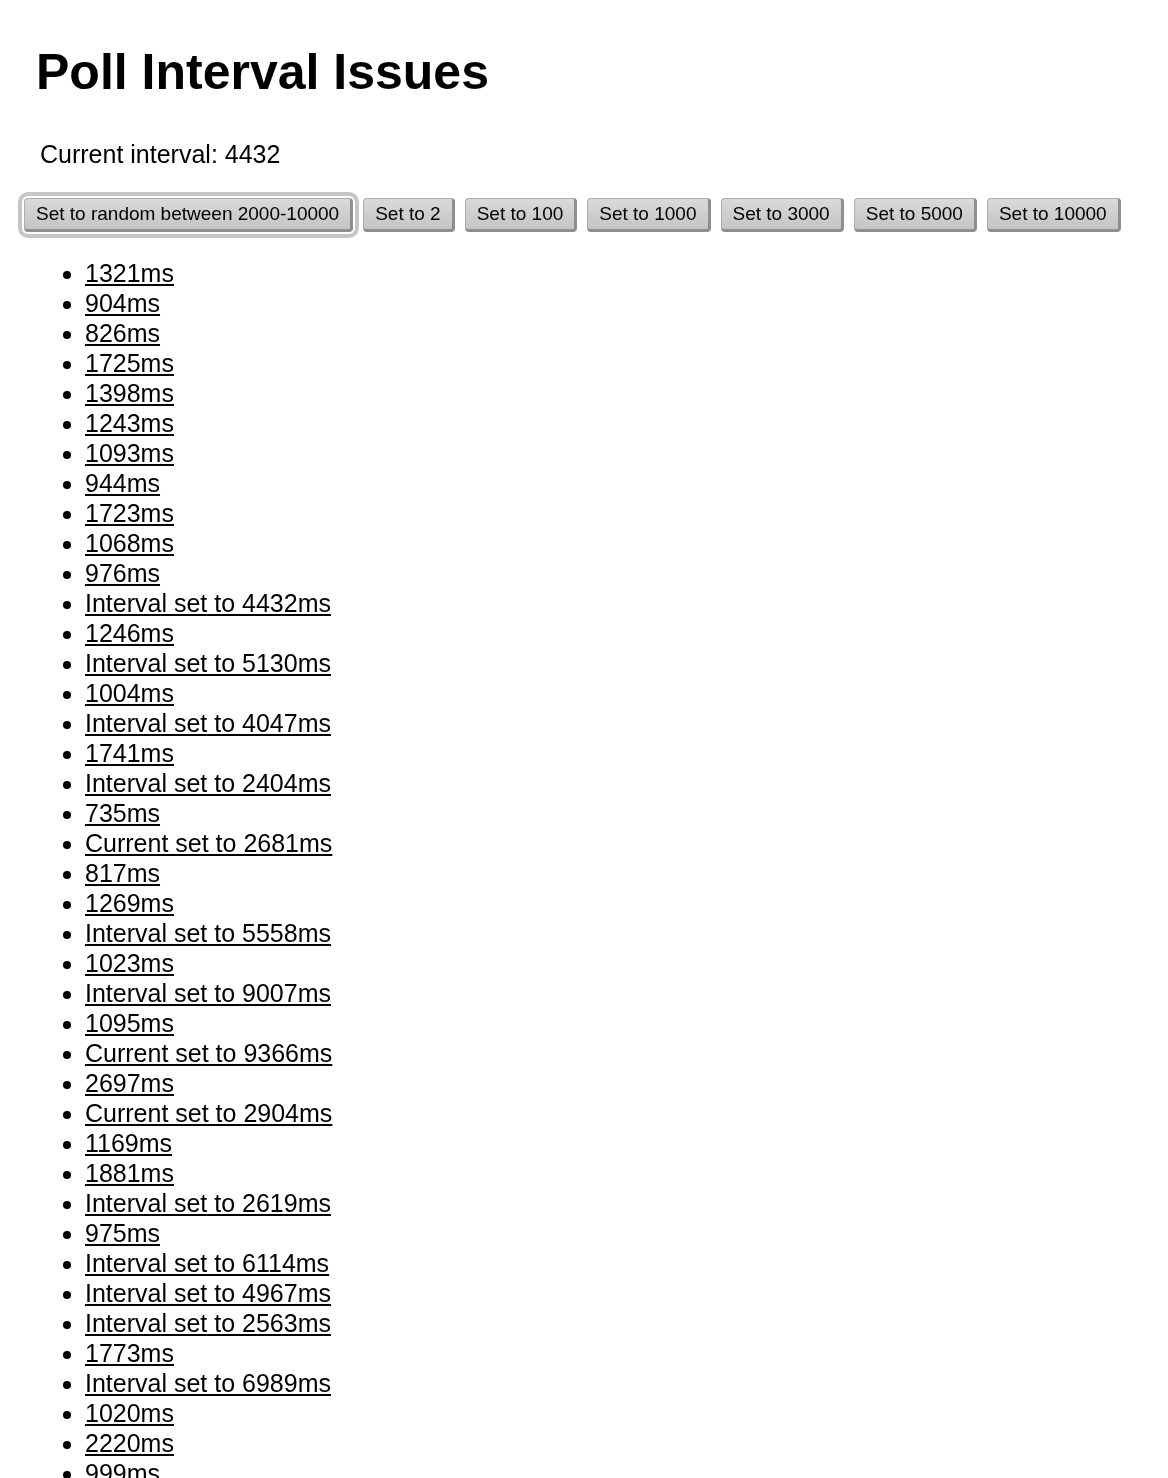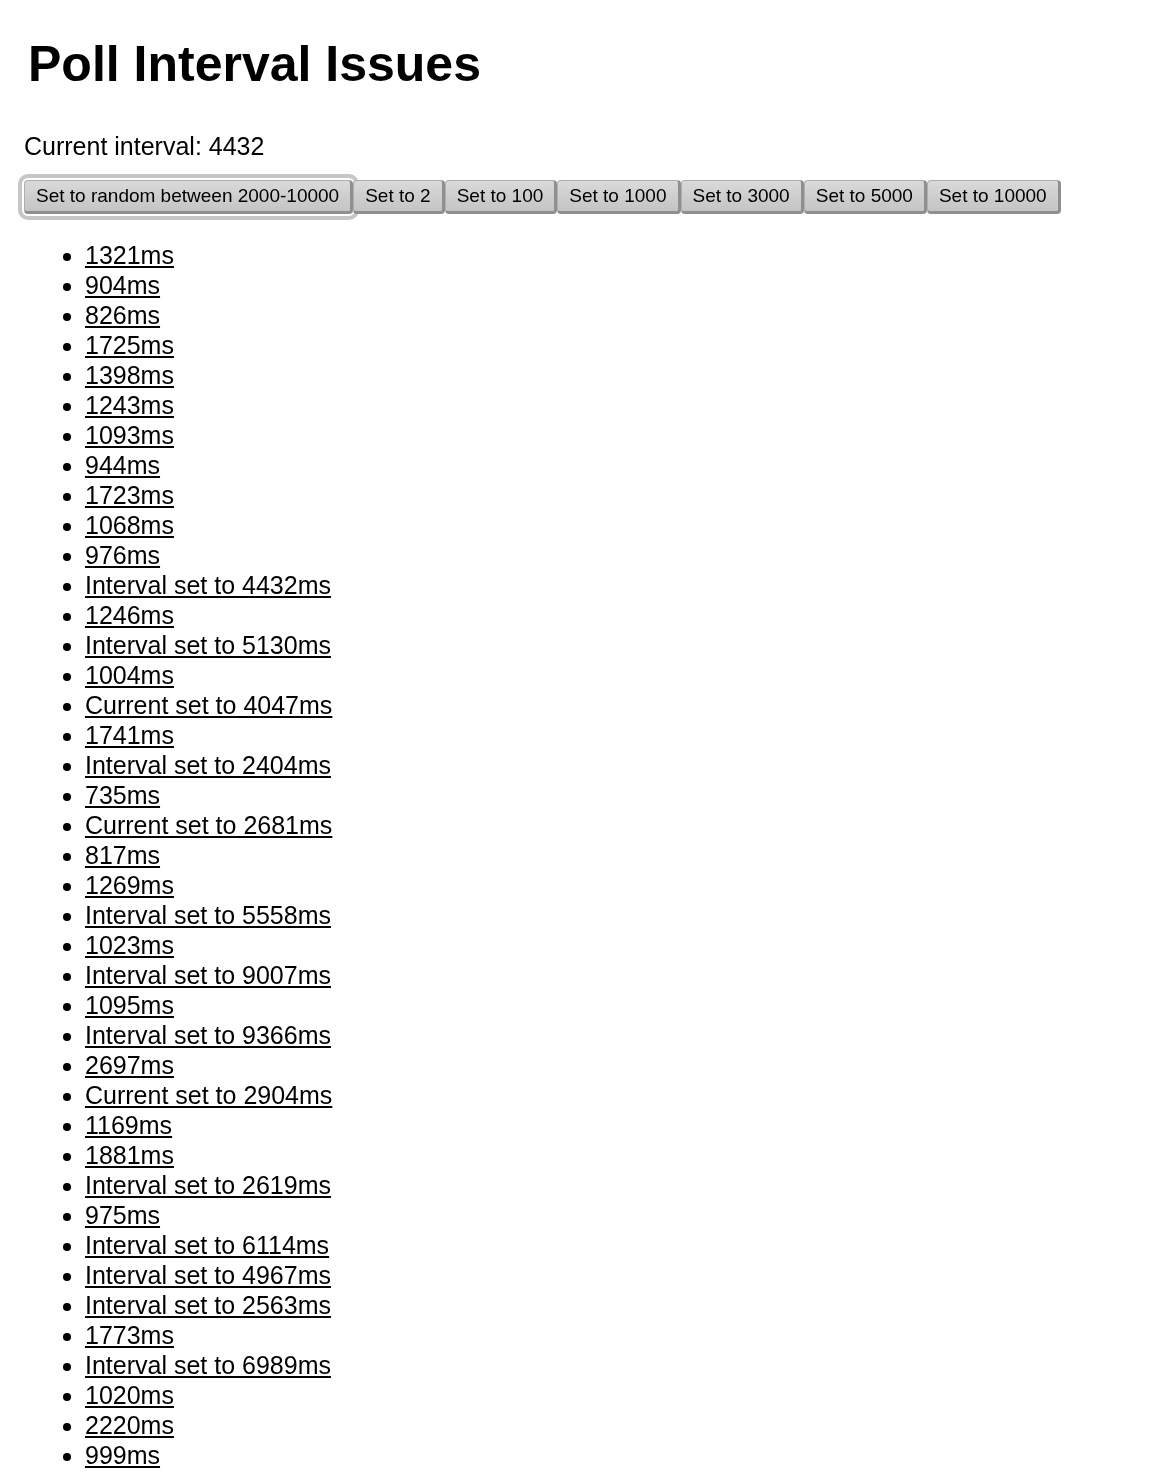--- a/index.html
+++ b/index.html
@@ -14,33 +14,34 @@
     height: 1478px;
     overflow: hidden;
   }
   .page {
     padding: 0 24px;
   }
   h1.page-title {
     font-size: 50px;
     font-weight: bold;
     line-height: 1.15;
-    margin: 4px;
+    margin: 12px;
     padding-top: 32px;
     letter-spacing: 0;
   }
   p.current-interval {
     font-size: 25px;
     line-height: 1.15;
-    margin: 38px 0 0 0;
+    margin: 38px 0 0 16px;
   }
   .button-row {
-    margin-top: 20px;
+    margin-top: 30px;
     display: flex;
     align-items: flex-end;
+    gap: 10px;
   }
   button.set-btn {
     font-family: "Liberation Sans", sans-serif;
     font-size: 19px;
     color: #000000;
     height: 34px;
     padding: 0 11px;
     background: linear-gradient(to bottom, #dadada 0%, #cccccc 60%, #c5c5c5 100%);
     border: 1px solid #aeaeae;
     border-right: 3px solid #8f8f8f;
@@ -92,32 +93,32 @@
       <li class="log-item">1243ms</li>
       <li class="log-item">1093ms</li>
       <li class="log-item">944ms</li>
       <li class="log-item">1723ms</li>
       <li class="log-item">1068ms</li>
       <li class="log-item">976ms</li>
       <li class="log-item">Interval set to 4432ms</li>
       <li class="log-item">1246ms</li>
       <li class="log-item">Interval set to 5130ms</li>
       <li class="log-item">1004ms</li>
-      <li class="log-item">Current set to 4047ms</li>
+      <li class="log-item">Interval set to 4047ms</li>
       <li class="log-item">1741ms</li>
       <li class="log-item">Interval set to 2404ms</li>
       <li class="log-item">735ms</li>
       <li class="log-item">Current set to 2681ms</li>
       <li class="log-item">817ms</li>
       <li class="log-item">1269ms</li>
       <li class="log-item">Interval set to 5558ms</li>
       <li class="log-item">1023ms</li>
       <li class="log-item">Interval set to 9007ms</li>
       <li class="log-item">1095ms</li>
-      <li class="log-item">Interval set to 9366ms</li>
+      <li class="log-item">Current set to 9366ms</li>
       <li class="log-item">2697ms</li>
       <li class="log-item">Current set to 2904ms</li>
       <li class="log-item">1169ms</li>
       <li class="log-item">1881ms</li>
       <li class="log-item">Interval set to 2619ms</li>
       <li class="log-item">975ms</li>
       <li class="log-item">Interval set to 6114ms</li>
       <li class="log-item">Interval set to 4967ms</li>
       <li class="log-item">Interval set to 2563ms</li>
       <li class="log-item">1773ms</li>

